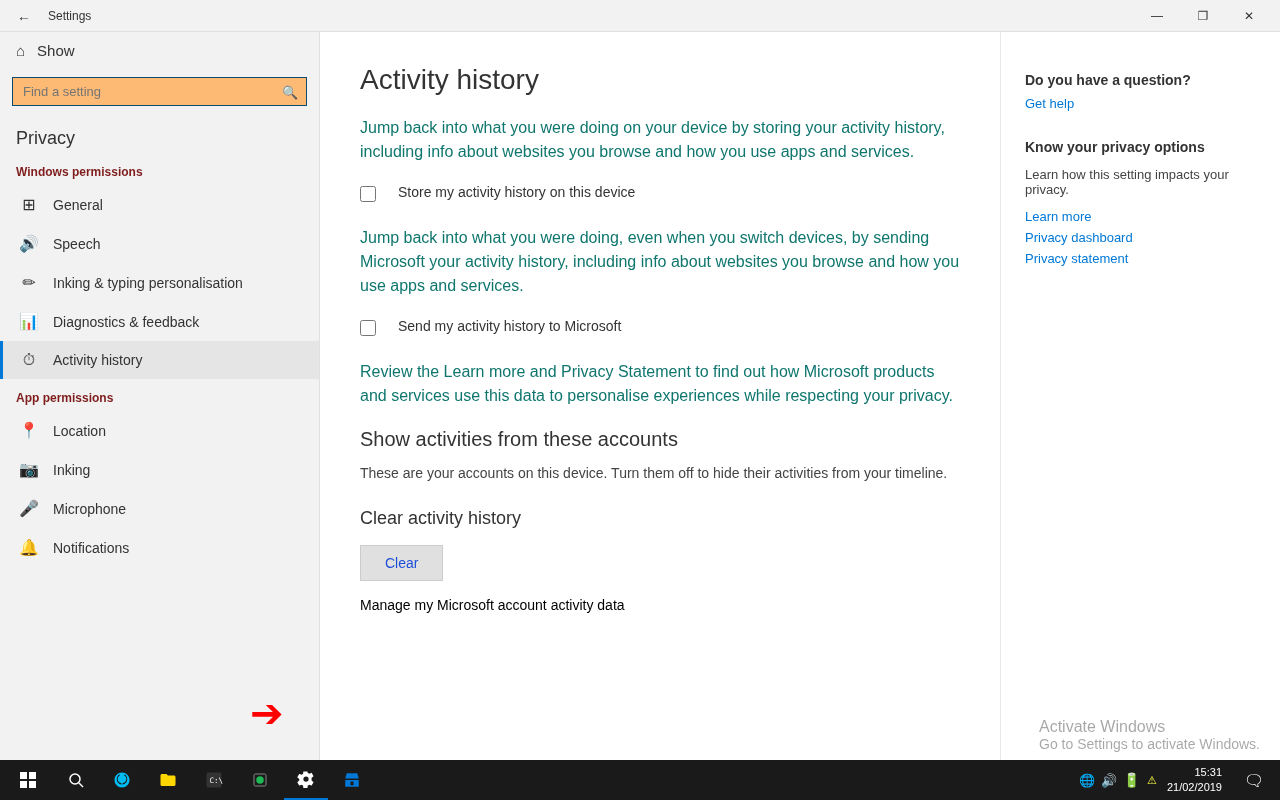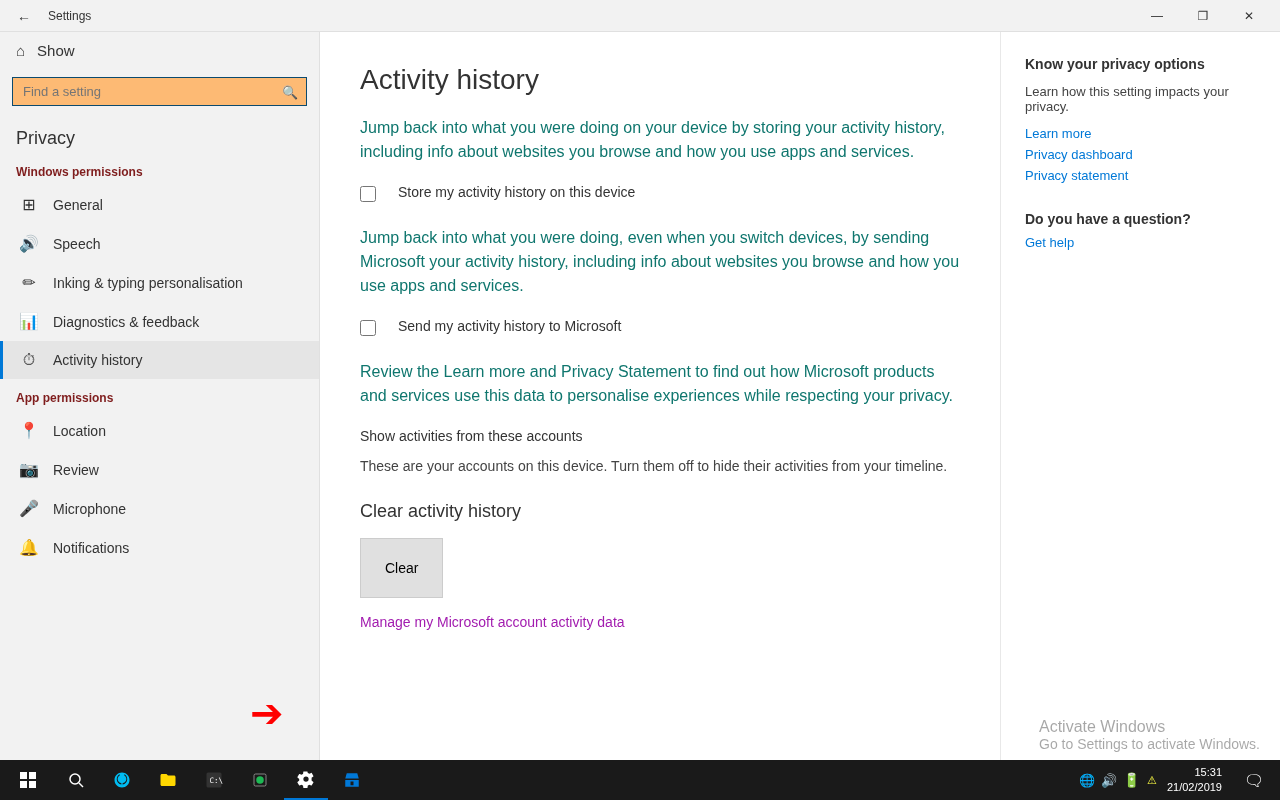--- a/index.html
+++ b/index.html
@@ -73,31 +73,31 @@
     .page-title { font-size: 28px; font-weight: 300; color: #333; margin-bottom: 20px; }
 
     .description { font-size: 16px; color: #0f766e; line-height: 1.5; margin-bottom: 20px; }
 
     .checkbox-row { display: flex; align-items: flex-start; gap: 22px; margin-bottom: 24px; }
     .checkbox-row input[type="checkbox"] {
       width: 16px; height: 16px; margin-top: 2px; flex-shrink: 0; cursor: pointer;
     }
     .checkbox-label { font-size: 14px; color: #333; }
 
-    .section-title { font-size: 14px; font-weight: 400; color: #333; margin-bottom: 12px; margin-top: 8px; }
+    .section-title { font-size: 20px; font-weight: 400; color: #333; margin-bottom: 12px; margin-top: 8px; }
     .section-description { font-size: 14px; color: #444; line-height: 1.5; margin-bottom: 24px; }
 
     .subsection-title { font-size: 18px; font-weight: 400; color: #333; margin-bottom: 16px; }
 
     .clear-btn {
-      padding: 21px 24px; background: #e0e0e0; border: 1px solid #ccc;
-      font-size: 14px; cursor: pointer; color: #000000;
-    }
-
-    .manage-link { font-size: 14px; color: #a21caf; cursor: pointer; text-decoration: none; display: block; margin-top: 16px; }
+      padding: 9px 24px; background: #e0e0e0; border: 1px solid #ccc;
+      font-size: 14px; cursor: pointer; color: #1d4ed8;
+    }
+
+    .manage-link { font-size: 14px; color: #000000; cursor: pointer; text-decoration: none; display: block; margin-top: 16px; }
 
     
     .right-section-title { font-size: 14px; font-weight: 600; color: #333; margin-bottom: 12px; }
     .right-link { font-size: 13px; color: #0078d7; cursor: pointer; display: block; margin-bottom: 6px; }
     .right-section { margin-bottom: 28px; }
     .right-section-subtitle { font-size: 14px; font-weight: 600; color: #333; margin-bottom: 8px; margin-top: 16px; }
 
     
     .arrow-indicator {
       position: fixed; left: 250px; top: 690px;
@@ -181,21 +181,21 @@
     </div>
 
     <div class="sidebar-section-label">App permissions</div>
 
     <div class="sidebar-item">
       <span class="icon">📍</span>
       <span>Location</span>
     </div>
     <div class="sidebar-item">
       <span class="icon">📷</span>
-      <span>Review</span>
+      <span>Inking</span>
     </div>
     <div class="sidebar-item">
       <span class="icon">🎤</span>
       <span>Microphone</span>
     </div>
     <div class="sidebar-item">
       <span class="icon">🔔</span>
       <span>Notifications</span>
     </div>
   </div>
@@ -225,32 +225,32 @@
       <p class="section-description">These are your accounts on this device. Turn them off to hide their activities from your timeline.</p>
 
       <h2 class="subsection-title">Clear activity history</h2>
       <button class="clear-btn">Clear</button>
 
       <a class="manage-link">Manage my Microsoft account activity data</a>
 
     </div>
 
     <div class="content-sidebar">
+      <div class="right-section">
+        <div class="right-section-subtitle">Do you have a question?</div>
+        <a class="right-link">Get help</a>
+      </div>
+
       <div class="right-section">
         <div class="right-section-title">Know your privacy options</div>
         <p style="font-size:13px;color:#444;margin-bottom:12px;">Learn how this setting impacts your privacy.</p>
         <a class="right-link">Learn more</a>
         <a class="right-link">Privacy dashboard</a>
         <a class="right-link">Privacy statement</a>
       </div>
-
-      <div class="right-section">
-        <div class="right-section-subtitle">Do you have a question?</div>
-        <a class="right-link">Get help</a>
-      </div>
     </div>
   </div>
 </div>
 
 <div class="arrow-indicator">➔</div>
 
 <div class="activate-watermark">
   <div>Activate Windows</div>
   <div>Go to Settings to activate Windows.</div>
 </div>

